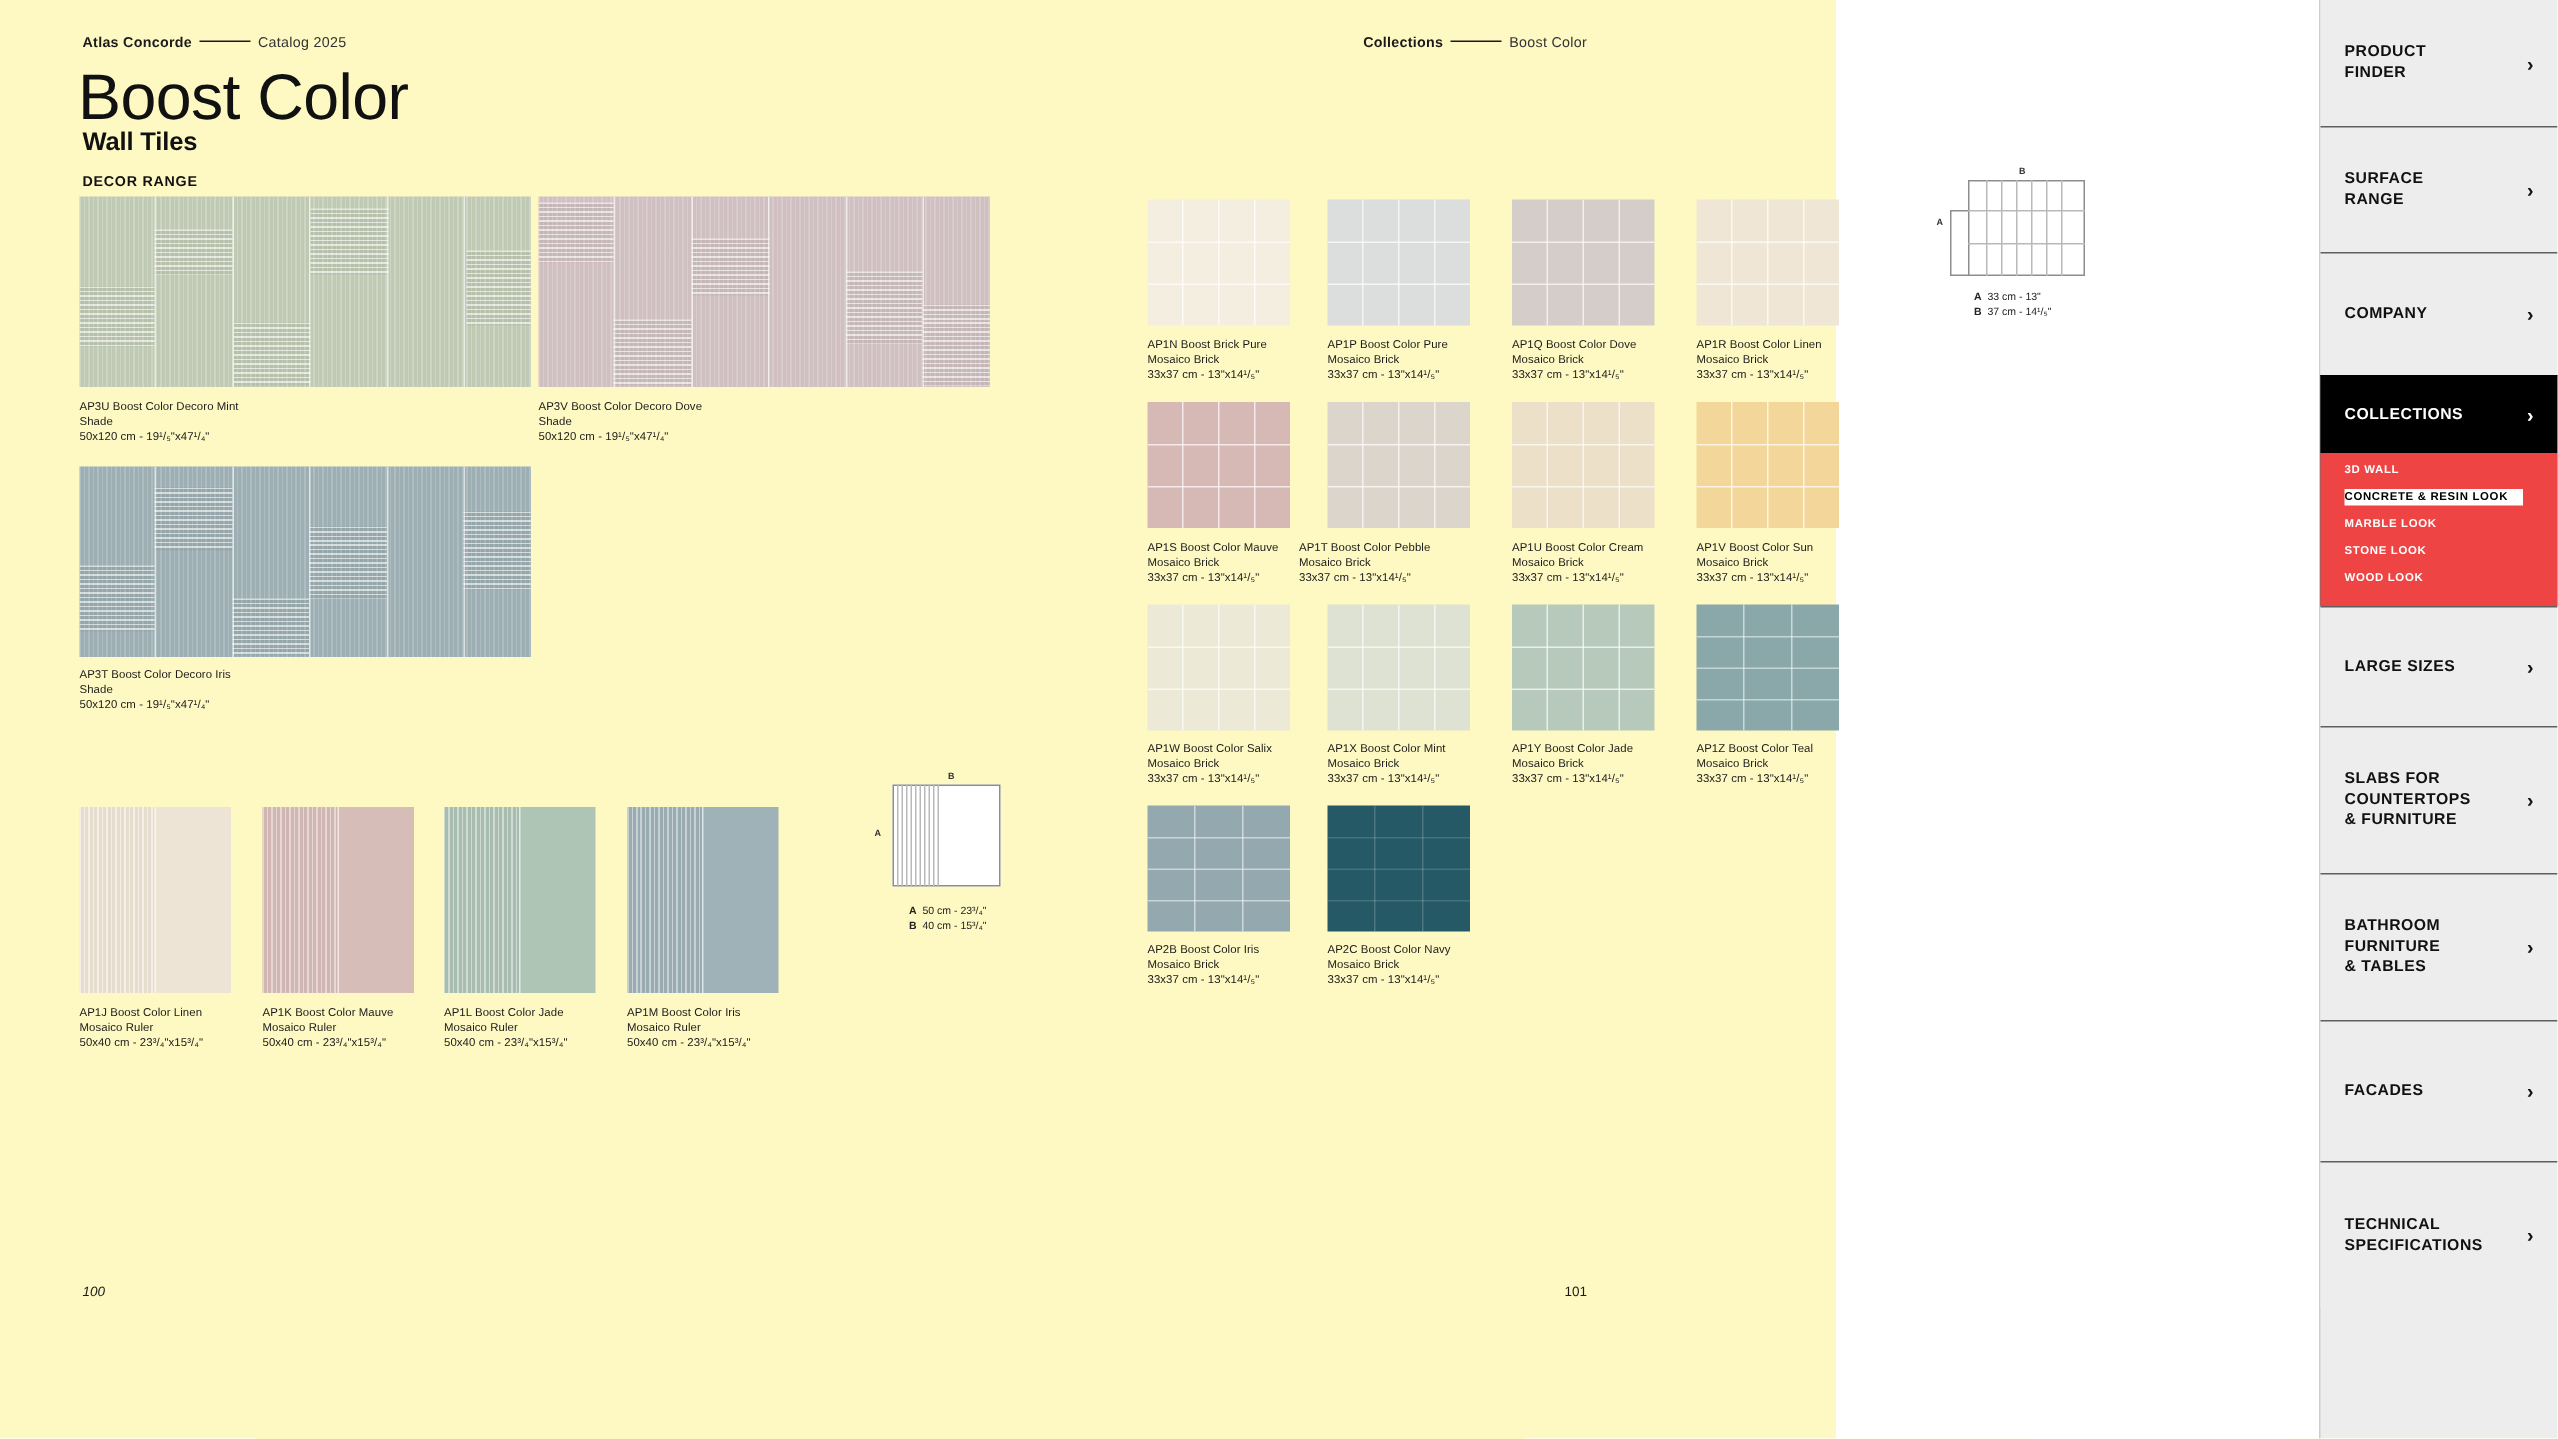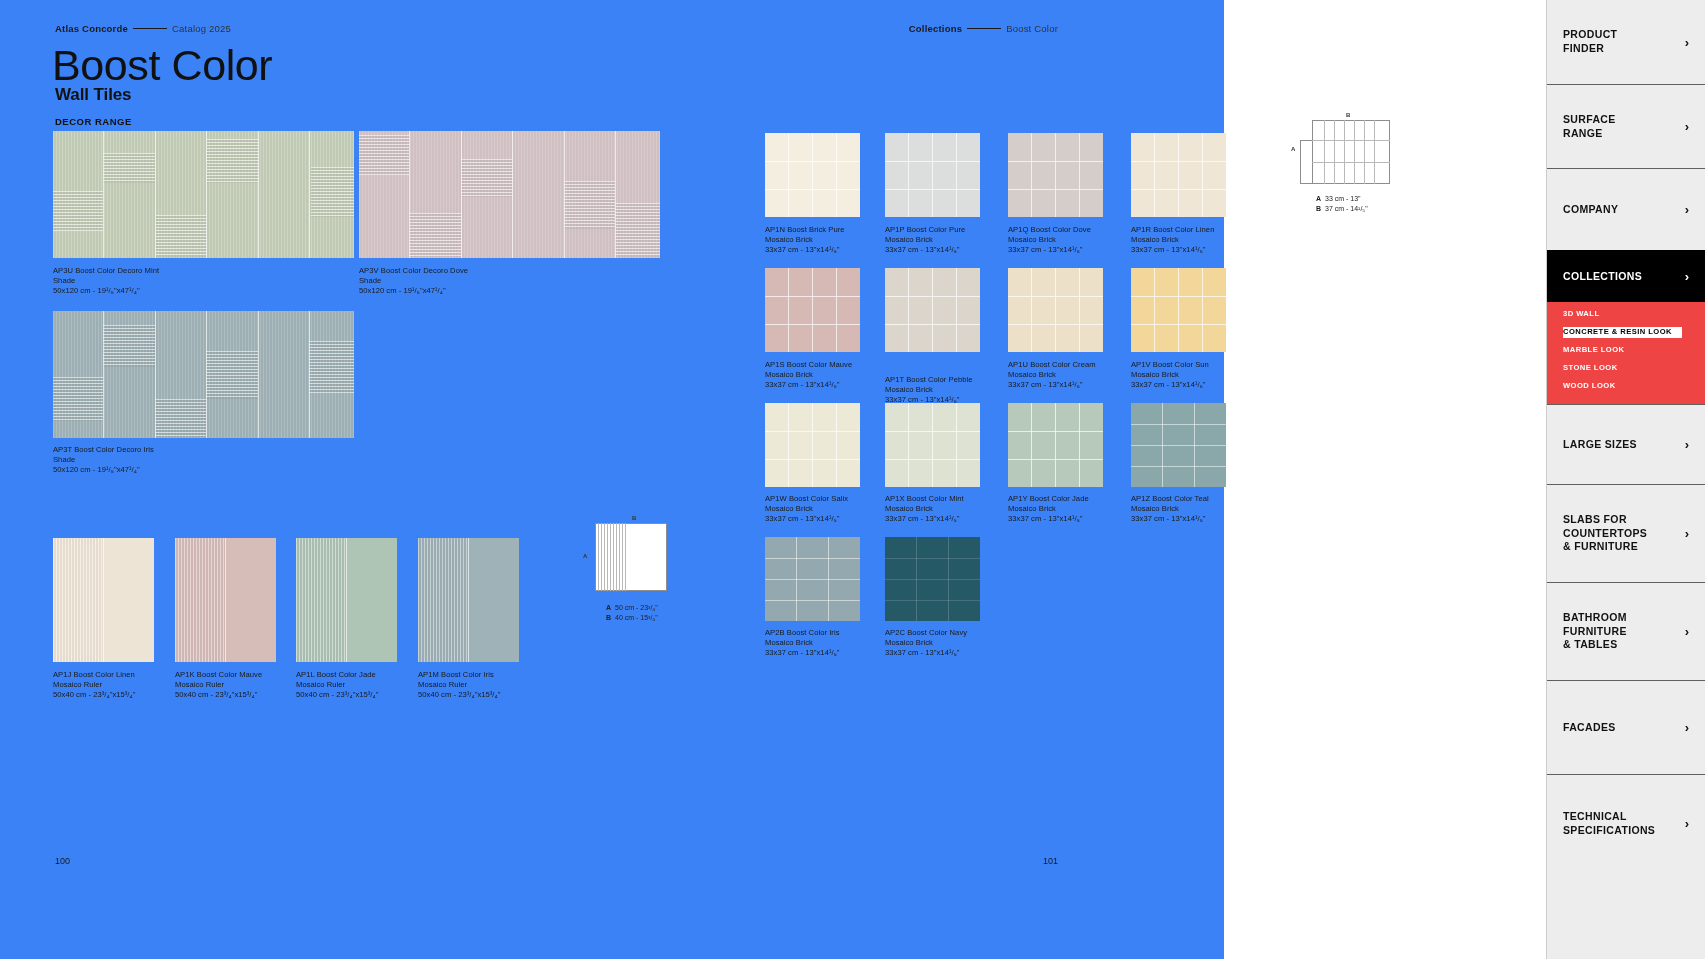--- a/index.html
+++ b/index.html
@@ -14,21 +14,21 @@
     position: relative;
     width: 1705px; height: 959px;
     background: #ffffff;
   }
 
   
   #canvas {
     position: absolute;
     left: 0; top: 0;
     width: 1224px; height: 959px;
-    background: #3b82f6;
+    background: #fef9c3;
   }
 
   
   .runhead {
     position: absolute;
     font-size: 9.5px;
     letter-spacing: .2px;
     color: #1a1a1a;
     white-space: nowrap;
   }
@@ -152,21 +152,21 @@
   }
   .dg-legend b { display:inline-block; width:9px; font-weight:700; }
 
   
   .folio {
     position:absolute;
     bottom: 93px;
     font-size: 9px;
     color:#1a1a1a;
   }
-  #folio-left  { left: 55px; }
+  #folio-left  { left: 55px; font-style: italic; }
   #folio-right { right: 166px; }
 
   
   #sidebar {
     position: absolute;
     right: 0; top: 0;
     width: 159px; height: 959px;
     background: #ededed;
     border-left: 1px solid #cdcdcd;
   }
@@ -428,21 +428,21 @@
       <span class="l3">33x37 cm - 13"x14¹/₅"</span>
     </div>
 
     <div class="sw" style="left:885px; top:268px; width:95px; height:84px; background:#dbd5cb;">
       <div class="tile-grid-v" style="left:23px;"></div>
       <div class="tile-grid-v" style="left:47px;"></div>
       <div class="tile-grid-v" style="left:71px;"></div>
       <div class="tile-grid-h" style="top:28px;"></div>
       <div class="tile-grid-h" style="top:56px;"></div>
     </div>
-    <div class="cap" style="left:885px; top:360px;margin-top:15px;">
+    <div class="cap" style="left:866px; top:360px;">
       <span class="l1">AP1T Boost Color Pebble</span>
       <span class="l2">Mosaico Brick</span>
       <span class="l3">33x37 cm - 13"x14¹/₅"</span>
     </div>
 
     <div class="sw" style="left:1008px; top:268px; width:95px; height:84px; background:#ece0c9;">
       <div class="tile-grid-v" style="left:23px;"></div>
       <div class="tile-grid-v" style="left:47px;"></div>
       <div class="tile-grid-v" style="left:71px;"></div>
       <div class="tile-grid-h" style="top:28px;"></div>

